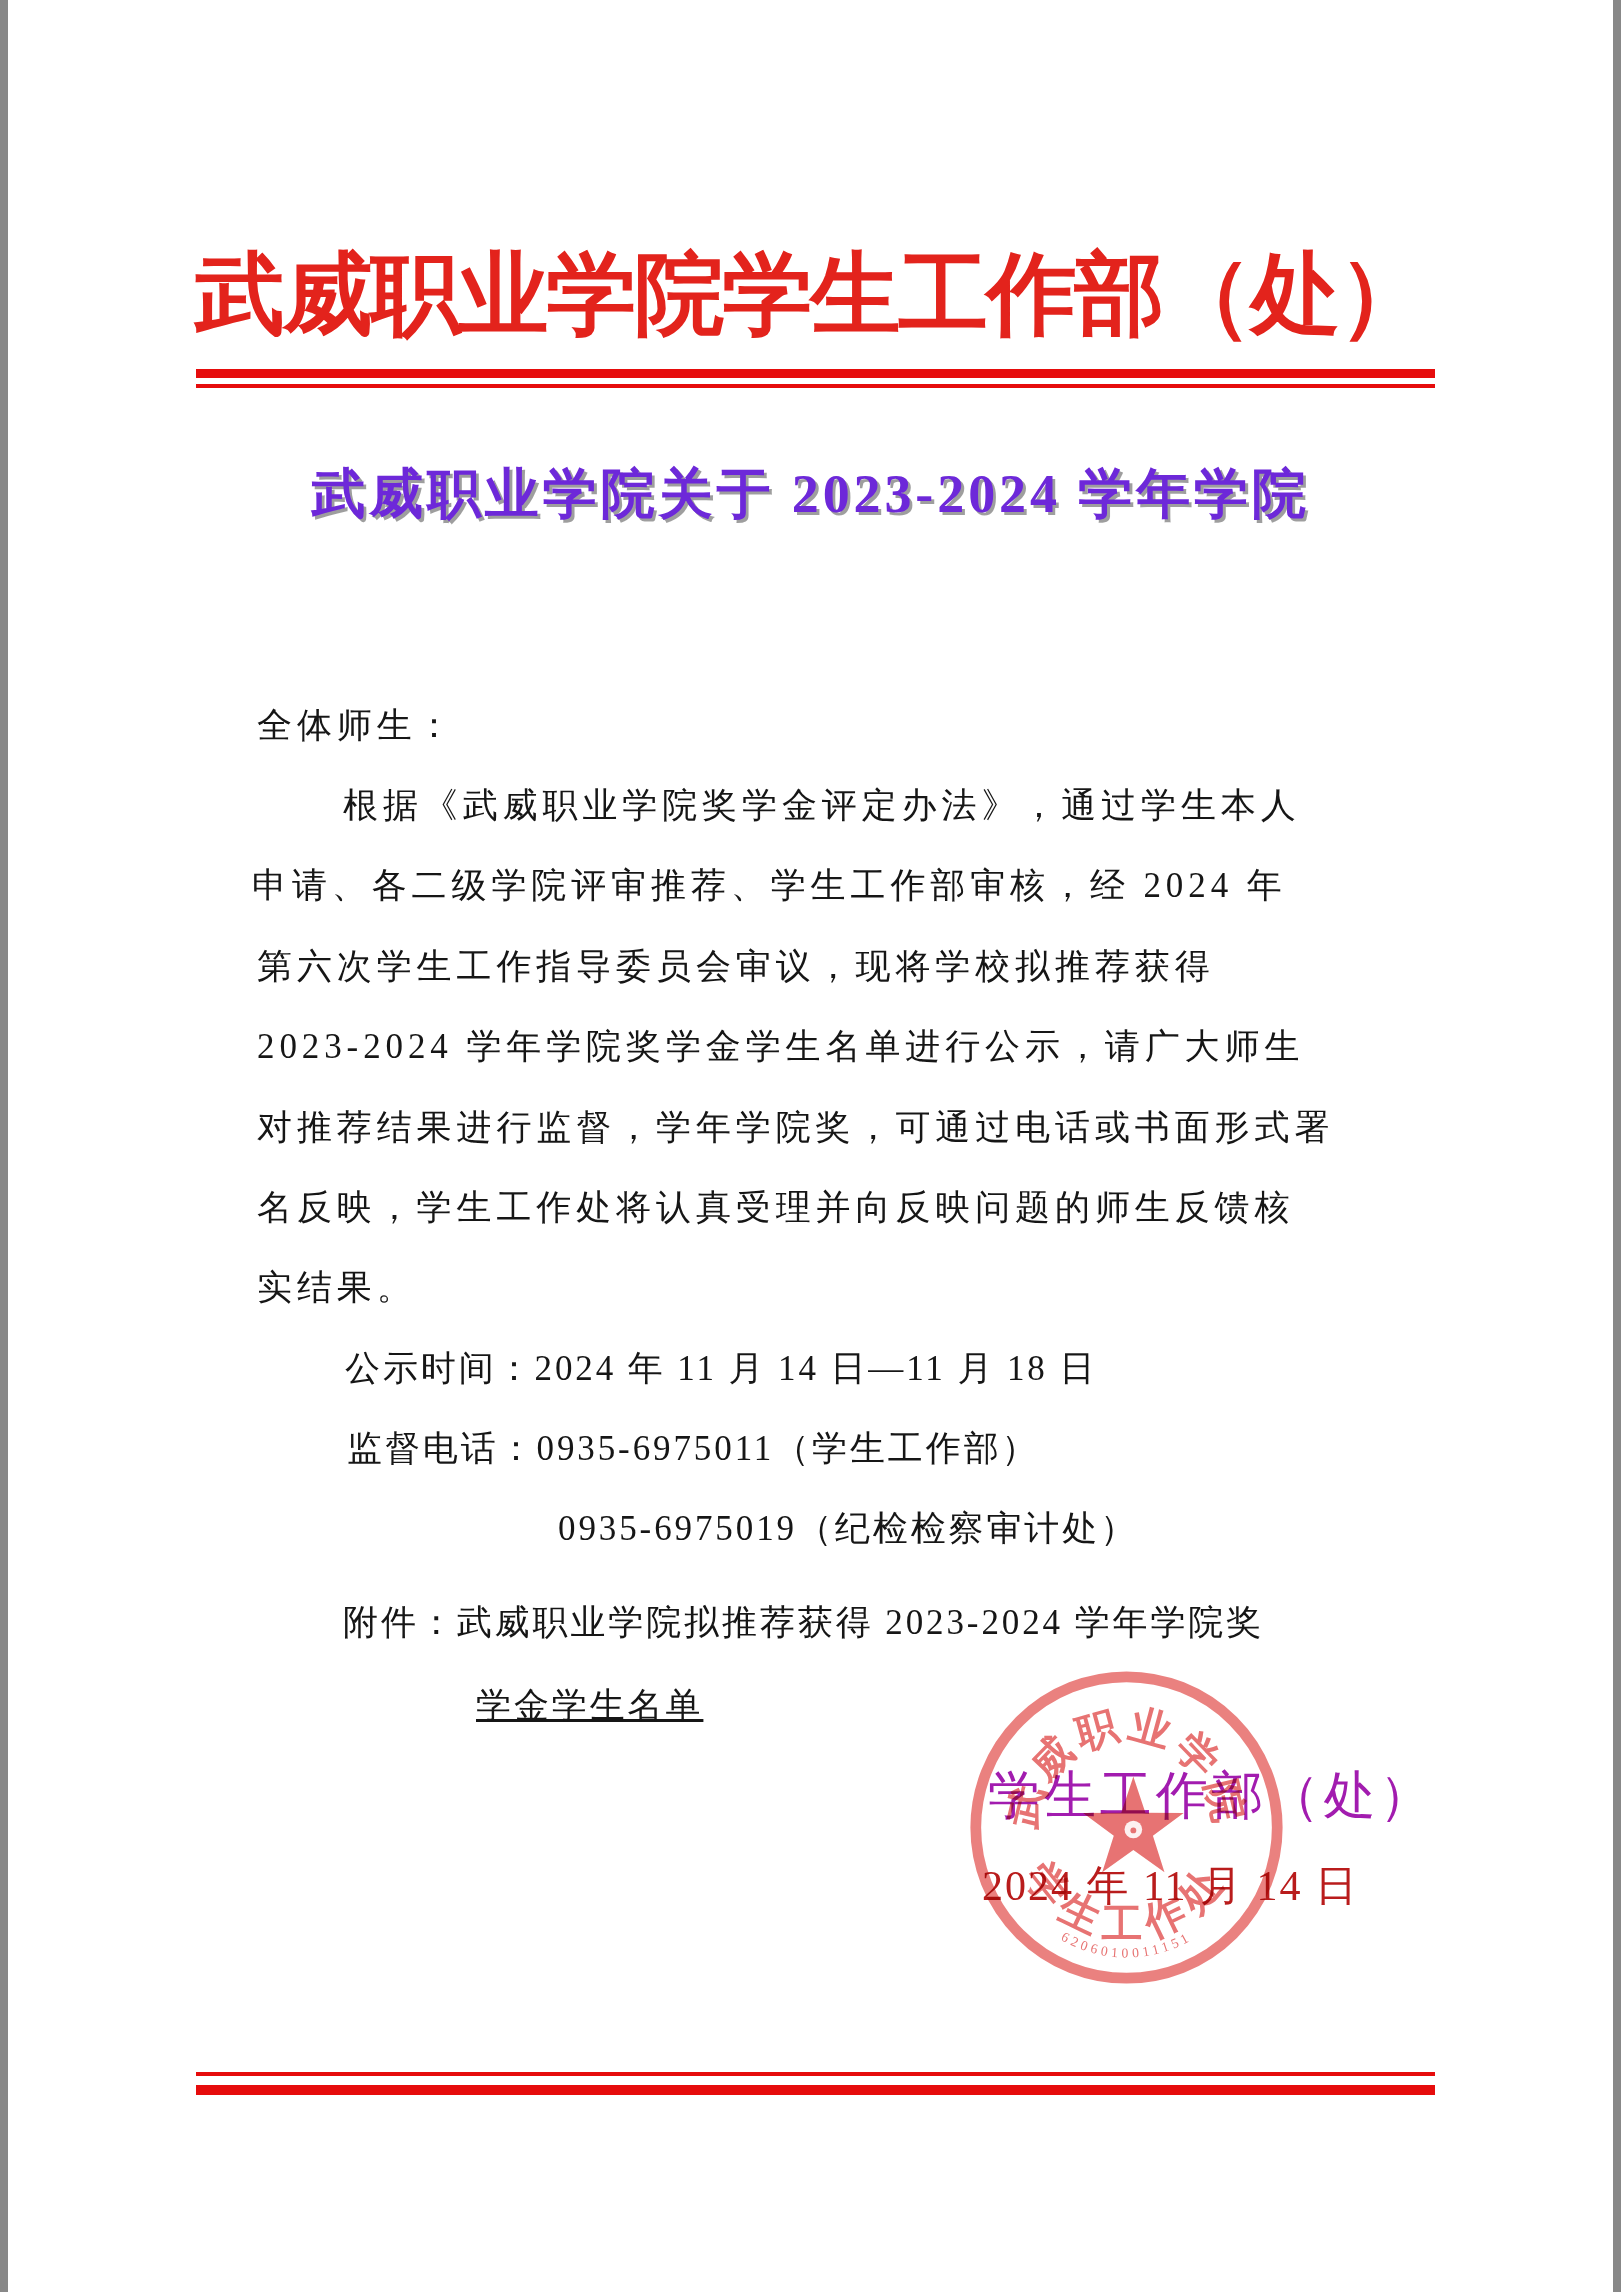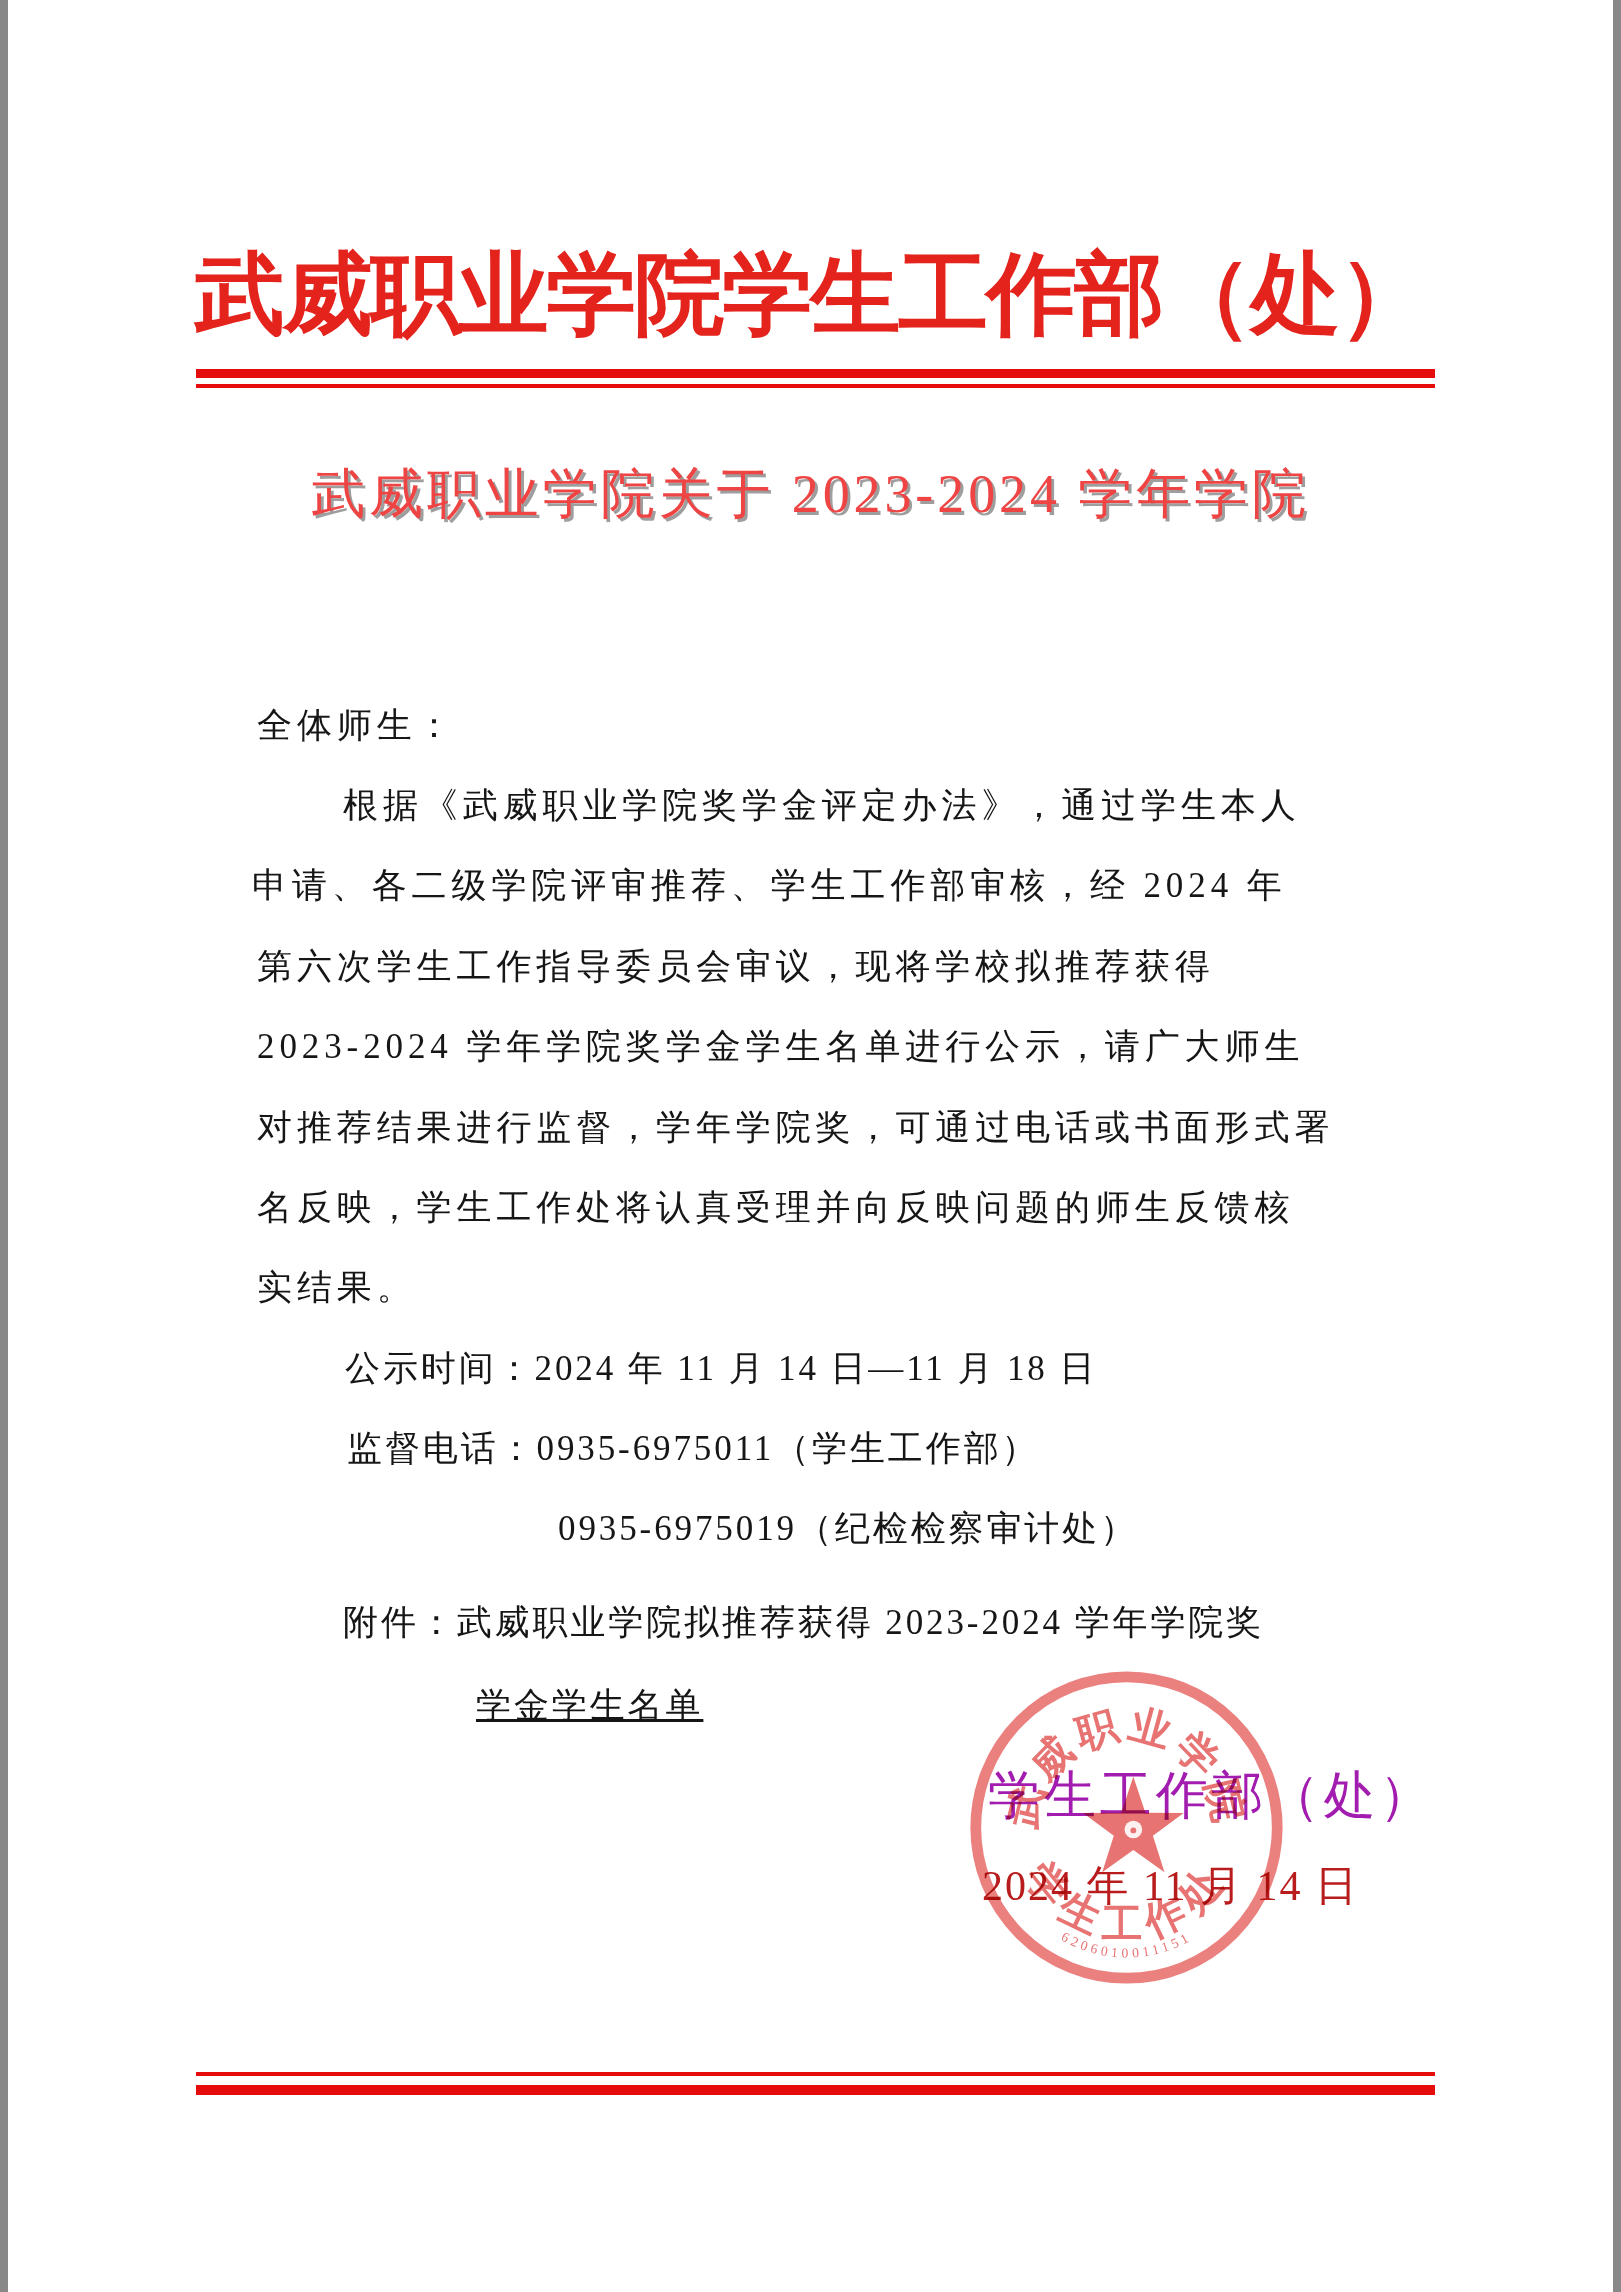--- a/index.html
+++ b/index.html
@@ -15,21 +15,21 @@
     letter-spacing:-2px;white-space:nowrap;
   }
   .rule{position:absolute;left:188px;width:1239px;background:#e60c0c;}
   .rule-top-thick{top:369px;height:8.8px;}
   .rule-top-thin{top:384px;height:3.9px;}
   .rule-bot-thin{top:2072px;height:3.9px;}
   .rule-bot-thick{top:2085px;height:9.8px;}
   
   .doc-title-line{
     position:absolute;left:0;width:100%;text-align:center;
-    font-size:54px;font-weight:normal;color:#ef4444;letter-spacing:3.9px;
+    font-size:54px;font-weight:bold;color:#6d28d9;letter-spacing:3.9px;
     text-shadow:2.9px 2.9px 0 rgba(0,0,0,0.38);white-space:nowrap;line-height:1;
   }
   .t1{top:467px;}
   .t2{top:567px;}
   
   .bl{
     position:absolute;font-size:35px;line-height:1;color:#161616;
     letter-spacing:4.9px;white-space:nowrap;
   }
   .bl0{top:708px;left:249px;}

